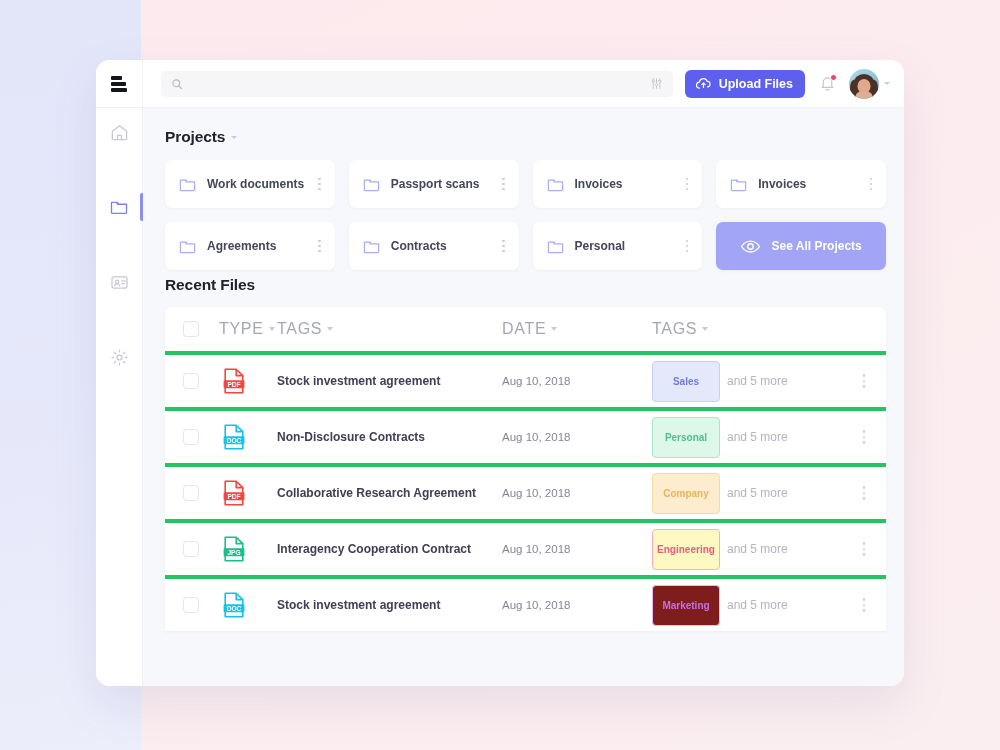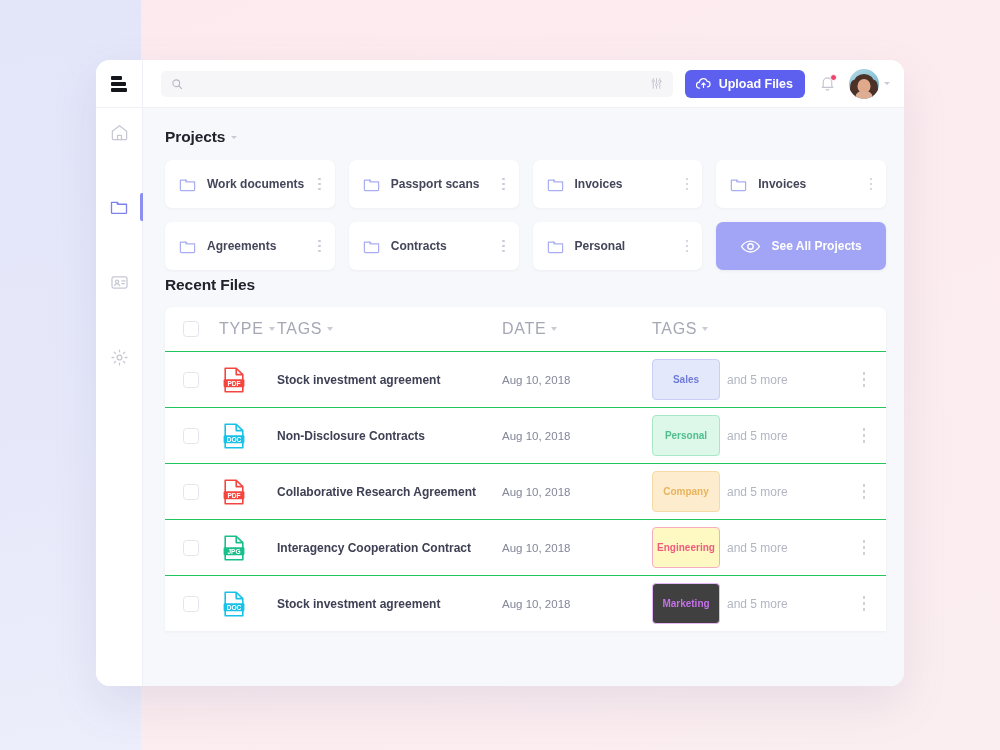--- a/index.html
+++ b/index.html
@@ -228,21 +228,21 @@
   }
 
   .file-row, .file-head {
     display: grid;
     grid-template-columns: 48px 58px 1fr 150px 190px 44px;
     align-items: center;
     height: 56px;
     padding-left: 6px;
   }
   .file-head { height: 44px; }
-  .file-row { border-top: 1px solid #22c55e; }
+  .file-row { border-top: 4px solid #22c55e; }
 
   .cb {
     width: 16px; height: 16px;
     border: 1px solid #e3e4ec;
     border-radius: 3.5px;
     background: #fff;
     cursor: pointer;
     margin-left: 12px;
   }
 
@@ -595,21 +595,21 @@
                 <svg width="22" height="26" viewBox="0 0 22 26">
                   <path d="M2.2 1.2h11l6.6 6.4v17.2H2.2z" fill="none" stroke="#17c1e8" stroke-width="1.6" stroke-linejoin="round"></path>
                   <path d="M13.2 1.2v6.4h6.6" fill="none" stroke="#17c1e8" stroke-width="1.6" stroke-linejoin="round"></path>
                   <rect x="0.6" y="12.2" width="20.8" height="8" rx="1.2" fill="#17c1e8"></rect>
                   <text x="11" y="18.7" text-anchor="middle" font-family="Liberation Sans, sans-serif" font-size="6.6" font-weight="bold" fill="#ffffff">DOC</text>
                 </svg>
               </div>
               <div class="fname">Stock investment agreement</div>
               <div class="fdate">Aug 10, 2018</div>
               <div class="tags-cell">
-                <span class="tag" style="color:#c470e8;background:#404040;border-color:#e6b8f5">Marketing</span>
+                <span class="tag" style="color:#c470e8;background:#7f1d1d;border-color:#e6b8f5">Marketing</span>
                 <span class="more">and 5 more</span>
               </div>
               <span class="row-kebab">
                 <i></i>
                 <i></i>
                 <i></i>
               </span>
             </div>
           </div>
       </div>

